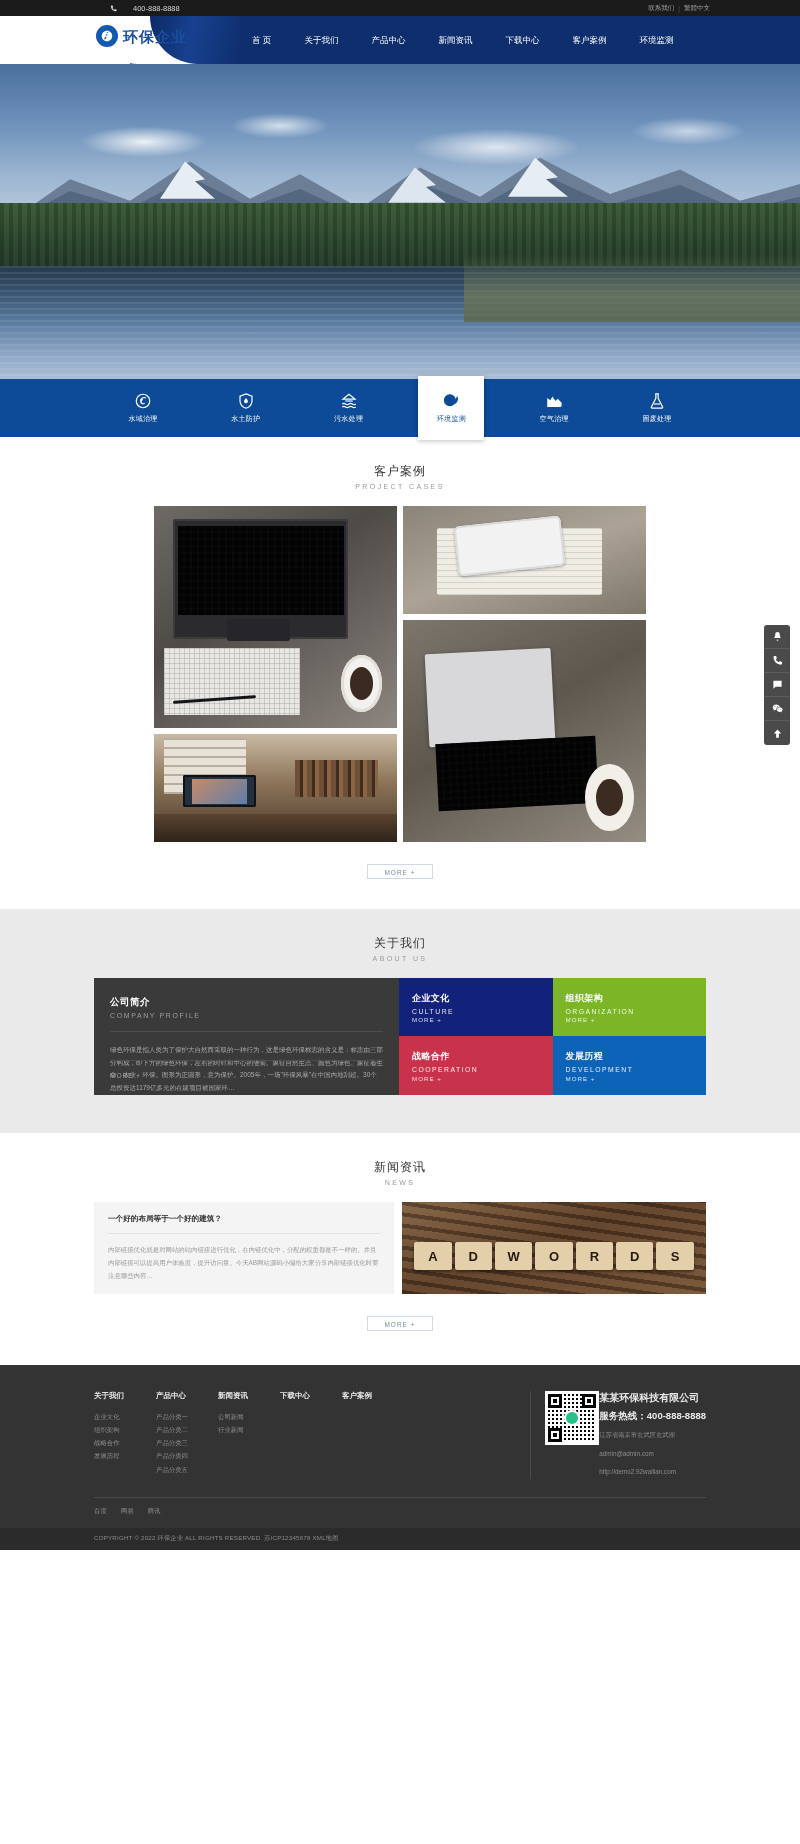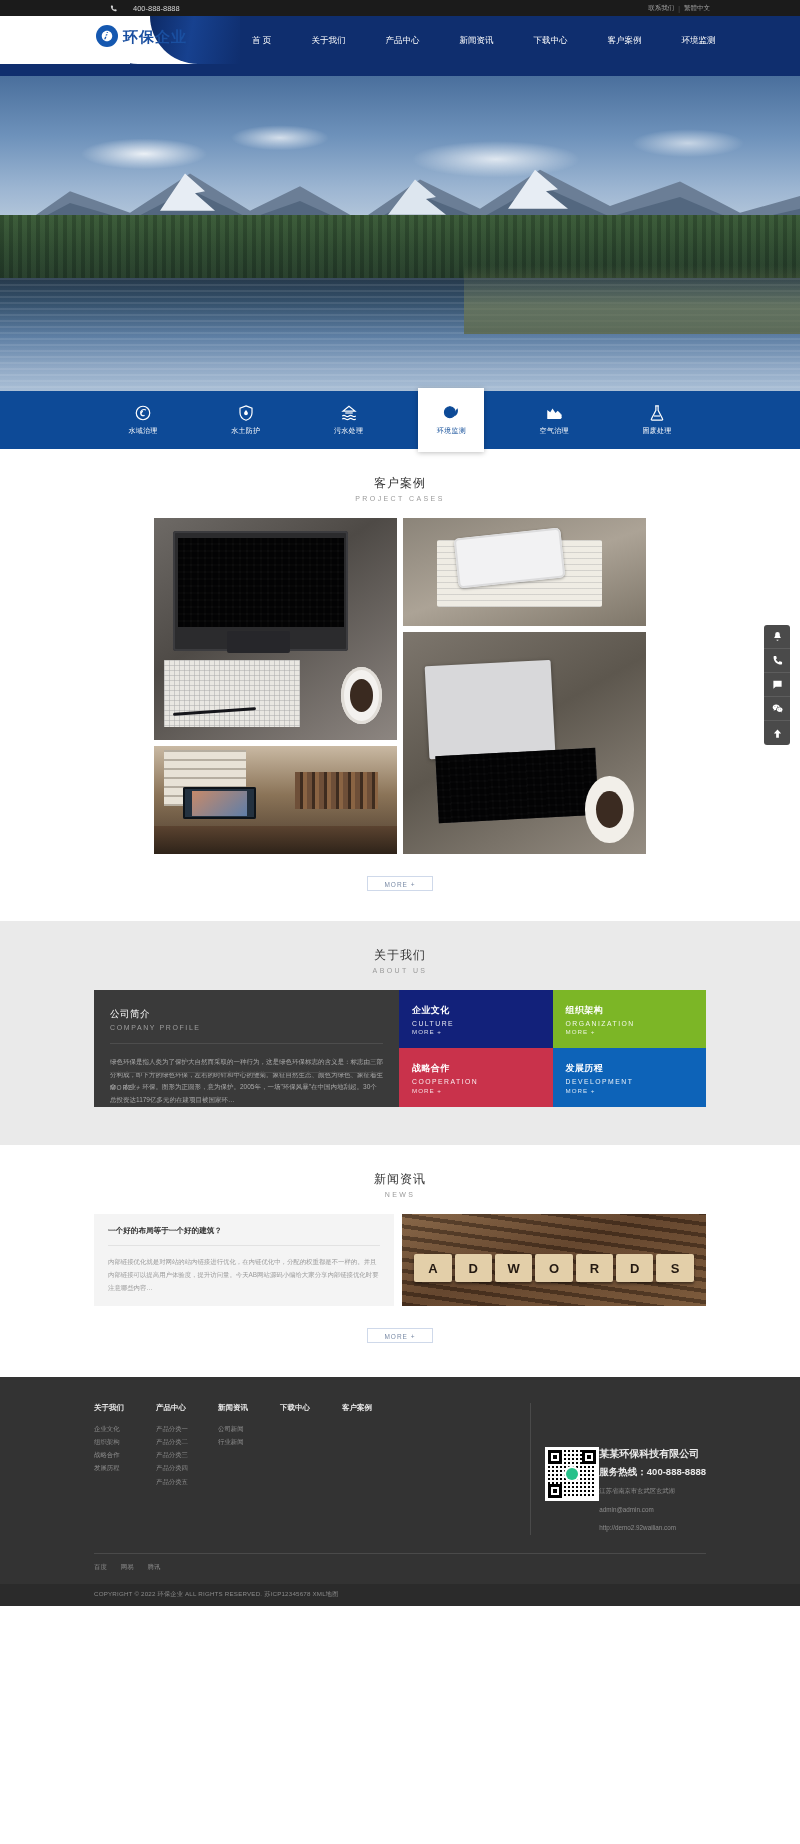--- a/index.html
+++ b/index.html
@@ -12,32 +12,32 @@
 
   
   .topbar{height:16px;background:#1b1b1b;display:flex;align-items:center;font-size:7px;color:#bdbdbd;position:relative;}
   .topbar .phone{position:absolute;left:110px;display:flex;align-items:center;gap:16px;color:#d6d6d6;font-size:7.5px;}
   .topbar .phone svg{width:7px;height:7px;fill:#d6d6d6;}
   .topbar .tr{position:absolute;right:90px;display:flex;align-items:center;gap:4px;font-size:6.5px;color:#9e9e9e;}
   .topbar .tr .sep{color:#555;}
   .topbar a{color:inherit;text-decoration:none;}
 
   
-  .header{height:60px;background:#0f2e6e;position:relative;overflow:hidden;}
+  .header{height:48px;background:#0f2e6e;position:relative;overflow:hidden;}
   .header .leftfill{position:absolute;left:0;top:0;width:130px;height:48px;background:#ffffff;}
   .header .swoosh{position:absolute;left:90px;top:0;width:120px;height:48px;background:#ffffff;
      border-radius:0 0 0 140px;}
   .header .swoosh2{position:absolute;left:150px;top:0;width:90px;height:48px;
      background:linear-gradient(100deg,#0d2a66 0%,#17418f 45%,#0f2e6e 100%);
      border-radius:0 0 0 120px;}
   .logo{position:absolute;left:96px;top:9px;display:flex;align-items:center;gap:5px;z-index:5;}
   .logo .mark{width:22px;height:22px;border-radius:50%;background:#1558b0;display:flex;align-items:center;justify-content:center;}
   .logo .mark svg{width:14px;height:14px;}
   .logo .txt{font-size:15px;font-weight:bold;color:#1a4fa0;letter-spacing:1px;line-height:1;}
-  .nav{position:absolute;left:240px;top:0;height:48px;display:flex;align-items:center;gap:16px;z-index:6;}
+  .nav{position:absolute;left:240px;top:0;height:48px;display:flex;align-items:center;gap:9px;z-index:6;}
   .nav a{color:#ffffff;font-size:8.5px;text-decoration:none;padding:0 12px;line-height:48px;white-space:nowrap;}
 
   
   .hero{height:315px;width:800px;position:relative;overflow:hidden;background:#2e4a6b;}
   .hero .sky{position:absolute;inset:0 0 52% 0;background:linear-gradient(180deg,#4a6f9c 0%,#6e92bb 40%,#9db6d2 75%,#b9cadd 100%);}
   .hero .clouds{position:absolute;top:6%;left:0;width:100%;height:34%;
     background:
       radial-gradient(ellipse 90px 22px at 18% 55%,rgba(255,255,255,.85),rgba(255,255,255,0) 70%),
       radial-gradient(ellipse 70px 18px at 35% 40%,rgba(255,255,255,.7),rgba(255,255,255,0) 70%),
       radial-gradient(ellipse 120px 26px at 62% 60%,rgba(255,255,255,.75),rgba(255,255,255,0) 70%),
@@ -118,21 +118,21 @@
   .ph-room .dsk{position:absolute;left:0;bottom:0;width:100%;height:26%;background:linear-gradient(180deg,#5b4330,#2e2319);}
 
   .morebtn{display:block;width:66px;margin:22px auto 0;height:15px;line-height:15px;text-align:center;
     border:1px solid #cfd9ea;color:#7a8ba6;font-size:6.5px;letter-spacing:1px;background:#fff;cursor:pointer;}
 
   
   .about{width:800px;background:#eaeaea;padding-bottom:38px;}
   .about .sec-title .cn{color:#333;}
   .abwrap{width:612px;margin:0 auto;display:flex;gap:0;}
   .profile{width:305px;background:#3a3a3a;padding:18px 16px 0;position:relative;}
-  .profile h3{font-size:9.5px;color:#fff;font-weight:normal;letter-spacing:.5px;}
+  .profile h3{font-size:9.5px;color:#fff;font-weight:bold;letter-spacing:.5px;}
   .profile .en{font-size:7px;color:#9e9e9e;letter-spacing:1.6px;margin-top:3px;padding-bottom:12px;border-bottom:1px solid #4d4d4d;}
   .profile p{font-size:6.5px;line-height:1.95;color:#a9a9a9;margin-top:12px;}
   .profile .more{position:absolute;left:16px;bottom:16px;font-size:6.5px;color:#9e9e9e;letter-spacing:1px;cursor:pointer;}
   .profile .divb{position:absolute;left:16px;right:16px;bottom:34px;height:1px;background:#4d4d4d;}
   .tiles{width:307px;display:grid;grid-template-columns:1fr 1fr;grid-template-rows:1fr 1fr;}
   .tile{padding:14px 13px;position:relative;color:#fff;cursor:pointer;}
   .tile h4{font-size:9px;font-weight:bold;letter-spacing:.4px;}
   .tile .ten{font-size:6.8px;letter-spacing:1.5px;margin-top:3px;opacity:.9;}
   .tile .tmore{position:absolute;left:13px;bottom:13px;font-size:6.2px;letter-spacing:1px;opacity:.82;}
 
@@ -151,21 +151,21 @@
      color:#241a12;font-size:13px;font-weight:bold;box-shadow:0 2px 3px rgba(0,0,0,.45);}
 
   
   .footer{width:800px;background:#333333;padding:26px 0 0;}
   .fwrap{width:612px;margin:0 auto;display:flex;}
   .fcols{display:flex;gap:0;flex:1;}
   .fcol{width:62px;}
   .fcol .h{font-size:7.5px;color:#e8e8e8;font-weight:bold;margin-bottom:9px;}
   .fcol a{display:block;font-size:6.4px;color:#8d8d8d;text-decoration:none;line-height:2.05;}
   .fdiv{width:1px;background:#4a4a4a;margin:0 14px 0 4px;}
-  .fright{display:flex;gap:0;margin-top:44px;}
+  .fright{display:flex;gap:0;}
   .qr{width:54px;height:54px;background:#fff;padding:3px;position:relative;}
   .qr .q{width:100%;height:100%;
     background-image:
       repeating-linear-gradient(90deg,#000 0 2px,#fff 2px 4px),
       repeating-linear-gradient(180deg,#000 0 2px,#fff 2px 4px);
     background-blend-mode:screen;}
   .qr .dot{position:absolute;left:50%;top:50%;transform:translate(-50%,-50%);width:12px;height:12px;border-radius:50%;
     background:#27c18a;box-shadow:0 0 0 2px #fff;}
   .qr .e1,.qr .e2,.qr .e3{position:absolute;width:14px;height:14px;border:3px solid #000;background:#fff;}
   .qr .e1{left:3px;top:3px;} .qr .e2{right:3px;top:3px;} .qr .e3{left:3px;bottom:3px;}

